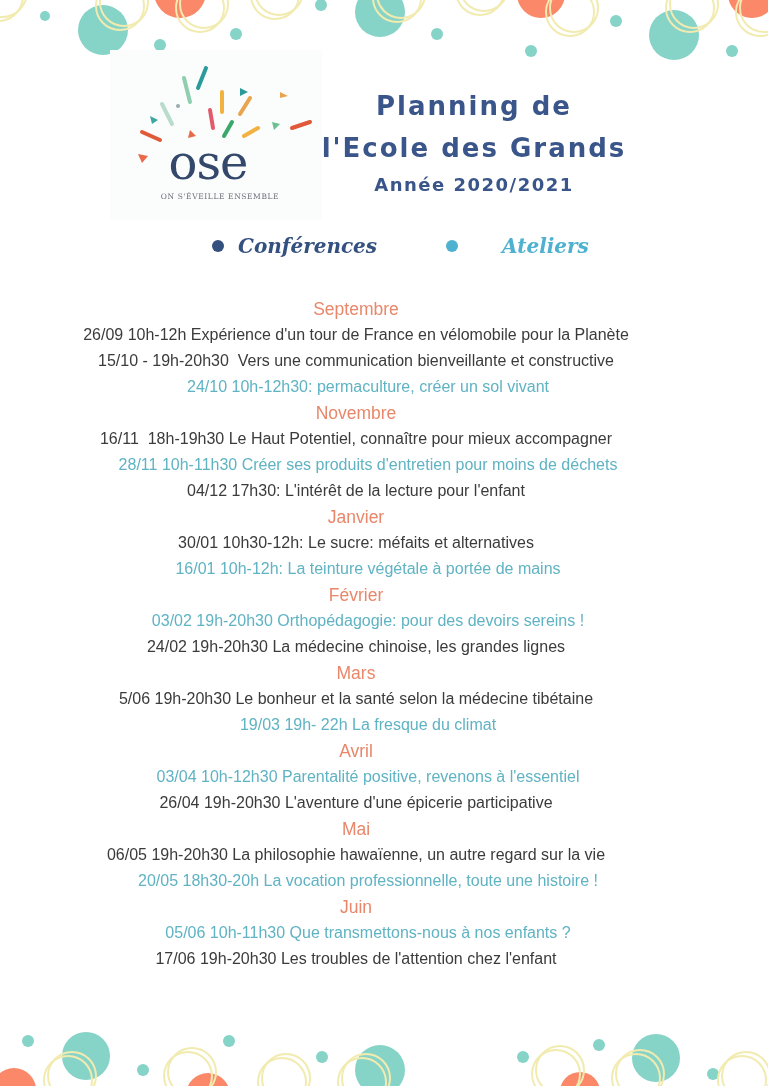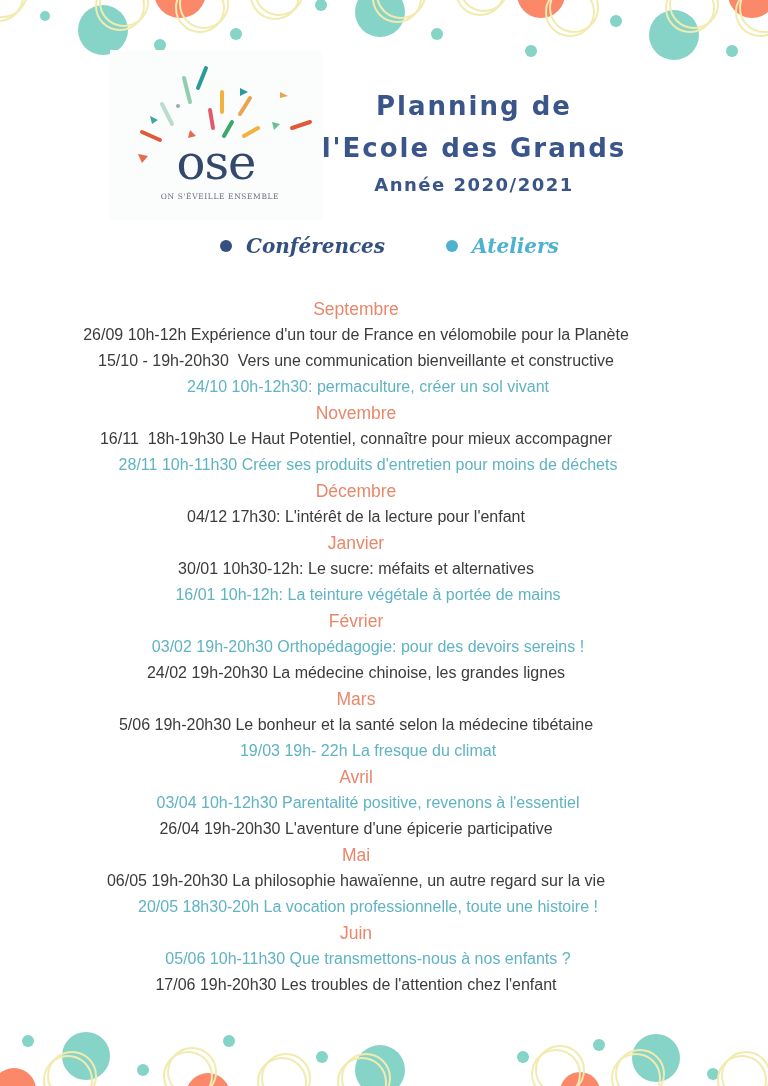--- a/index.html
+++ b/index.html
@@ -7,21 +7,21 @@
     width: 768px; height: 1086px; position: relative; overflow: hidden;
     background: #ffffff;
     font-family: "DejaVu Sans", sans-serif;
   }
   .deco { position: absolute; inset: 0; pointer-events: none; }
   .logo-box {
     position: absolute; left: 110px; top: 50px; width: 212px; height: 170px;
     background: #fbfcfc;
   }
   .logo-text {
-    position: absolute; left: 156px; top: 138px; width: 120px; text-align: center;
+    position: absolute; left: 148px; top: 138px; width: 120px; text-align: center;
     font-family: "DejaVu Serif", serif; font-size: 48px; color: #34486b;
     letter-spacing: -1px; line-height: 1;
   }
   .logo-tag {
     position: absolute; left: 140px; top: 192px; width: 160px; text-align: center;
     font-family: "DejaVu Serif", serif; font-size: 7.5px; color: #6a6f7a; letter-spacing: 0.6px;
   }
   .title {
     position: absolute; left: 306px; top: 86px; width: 336px; text-align: center;
     color: #3a5589; font-family: "DejaVu Sans", sans-serif; font-weight: bold;
@@ -145,42 +145,41 @@
 <div class="logo-text">ose</div>
 <div class="logo-tag">ON S'ÉVEILLE ENSEMBLE</div>
 
 <div class="title">
   <div class="l1">Planning de</div>
   <div class="l2">l'Ecole des Grands</div>
   <div class="l3">Année 2020/2021</div>
 </div>
 
 <div class="legend">
-  <div class="legend-item" style="left:220px;top:2px;">
+  <div class="legend-item" style="left:212px;top:2px;">
     <span class="dot" style="background:#34507f;"></span>
     <span class="lbl" style="color:#34507f;">Conférences</span>
   </div>
   <div class="legend-item" style="left:446px;top:2px;">
     <span class="dot" style="background:#4db1cf;"></span>
-    <span class="lbl" style="color:#4db1cf;">Ateliers</span>
+    <span class="lbl" style="color:#4db1cf;margin-left:30px;">Ateliers</span>
   </div>
 </div>
 
 <div class="schedule">
   <div class="month">Septembre</div>
   <div class="event conf">26/09 10h-12h Expérience d'un tour de France en vélomobile pour la Planète</div>
 
   <div class="event conf">15/10 - 19h-20h30  Vers une communication bienveillante et constructive</div>
   <div class="event atel">24/10 10h-12h30: permaculture, créer un sol vivant</div>
 
   <div class="month">Novembre</div>
   <div class="event conf">16/11  18h-19h30 Le Haut Potentiel, connaître pour mieux accompagner</div>
   <div class="event atel">28/11 10h-11h30 Créer ses produits d'entretien pour moins de déchets</div>
 
-  <div class="month">Décembre</div>
   <div class="event conf">04/12 17h30: L'intérêt de la lecture pour l'enfant</div>
 
   <div class="month">Janvier</div>
   <div class="event conf">30/01 10h30-12h: Le sucre: méfaits et alternatives</div>
   <div class="event atel">16/01 10h-12h: La teinture végétale à portée de mains</div>
 
   <div class="month">Février</div>
   <div class="event atel">03/02 19h-20h30 Orthopédagogie: pour des devoirs sereins !</div>
   <div class="event conf">24/02 19h-20h30 La médecine chinoise, les grandes lignes</div>
 

